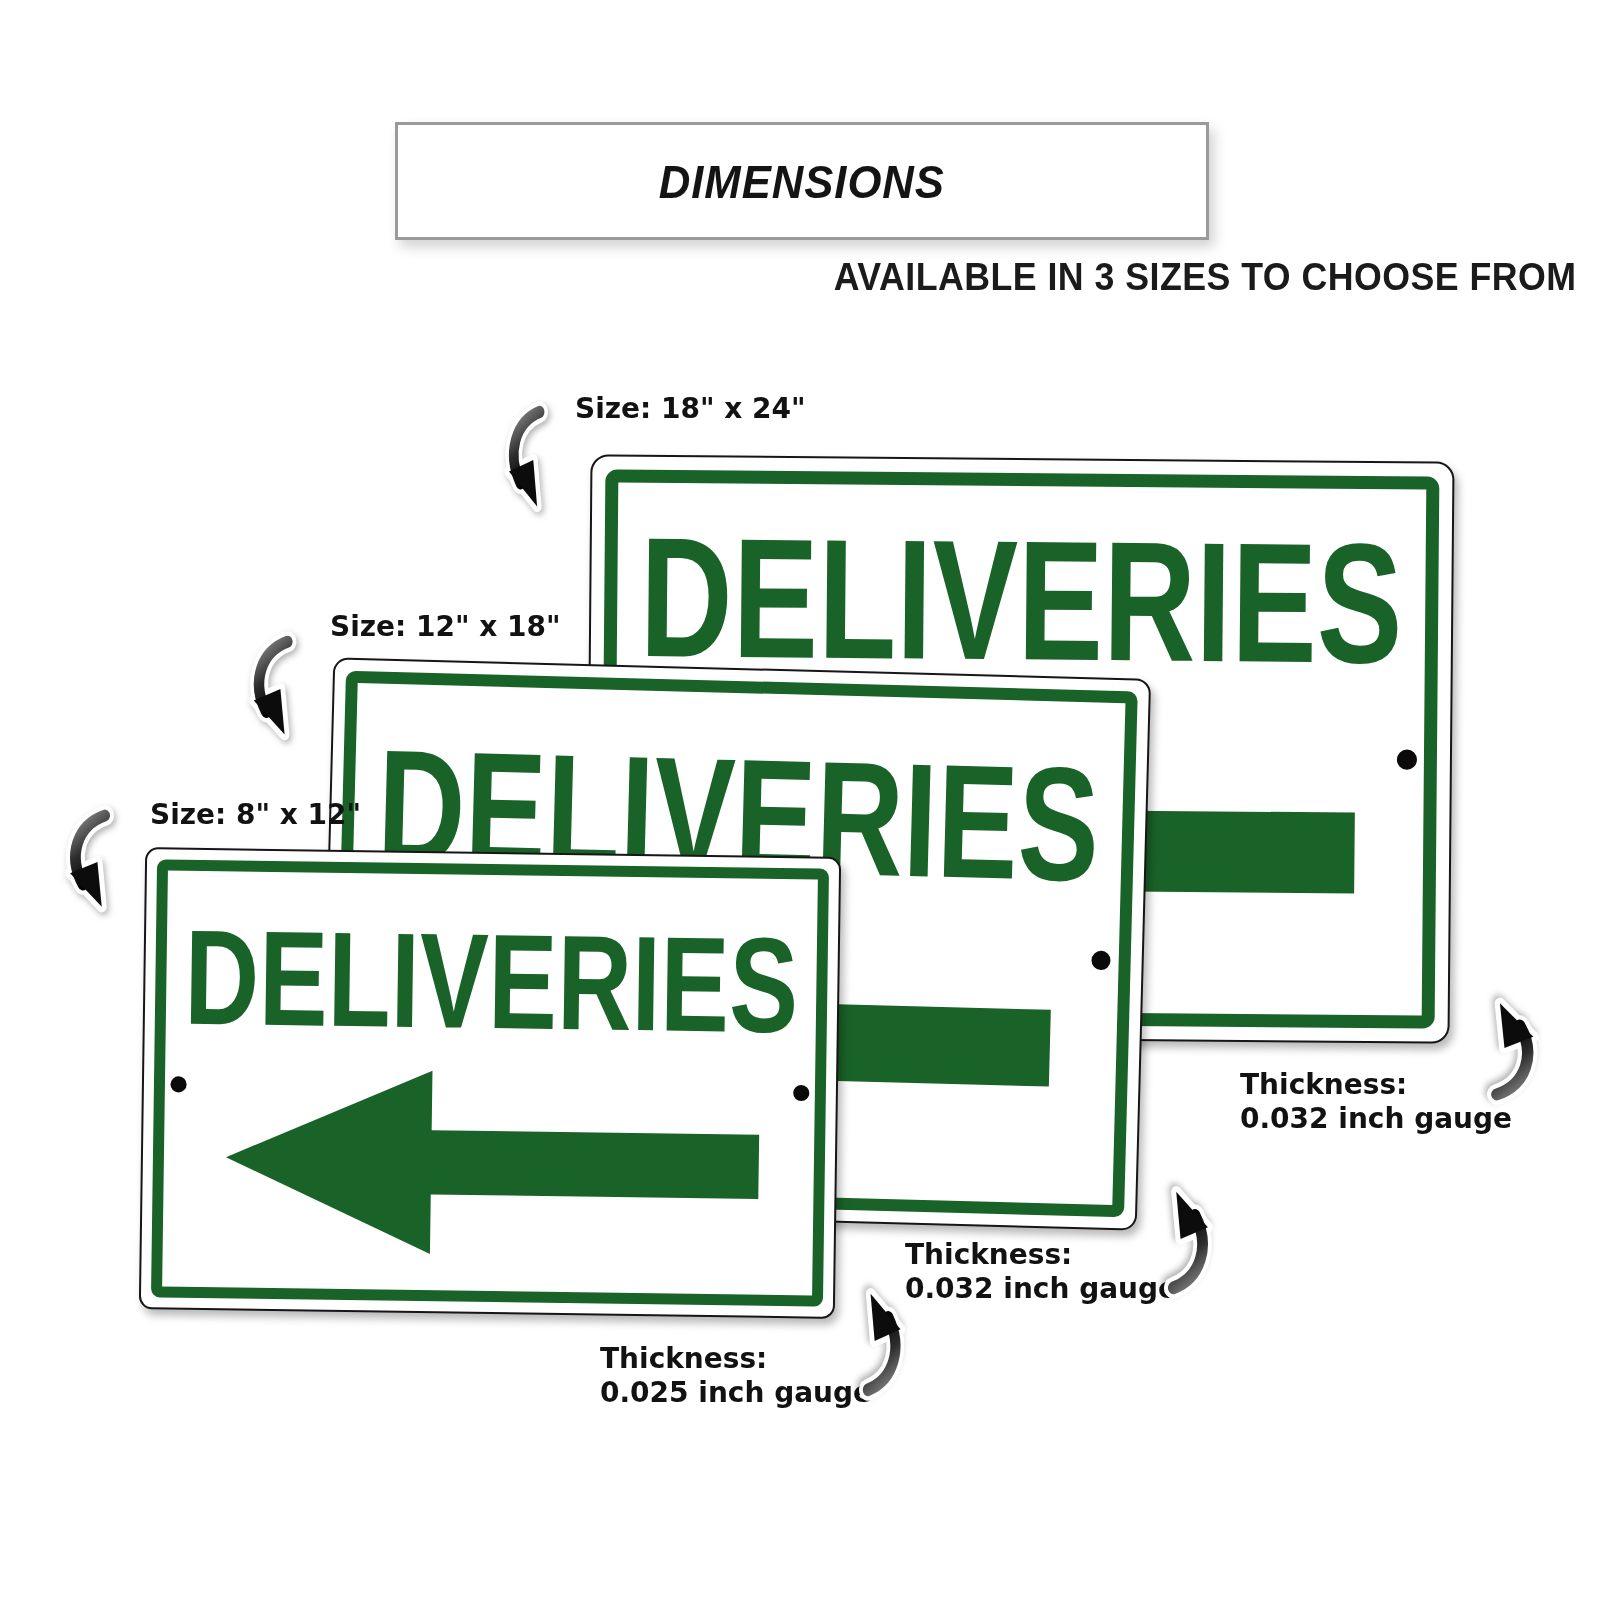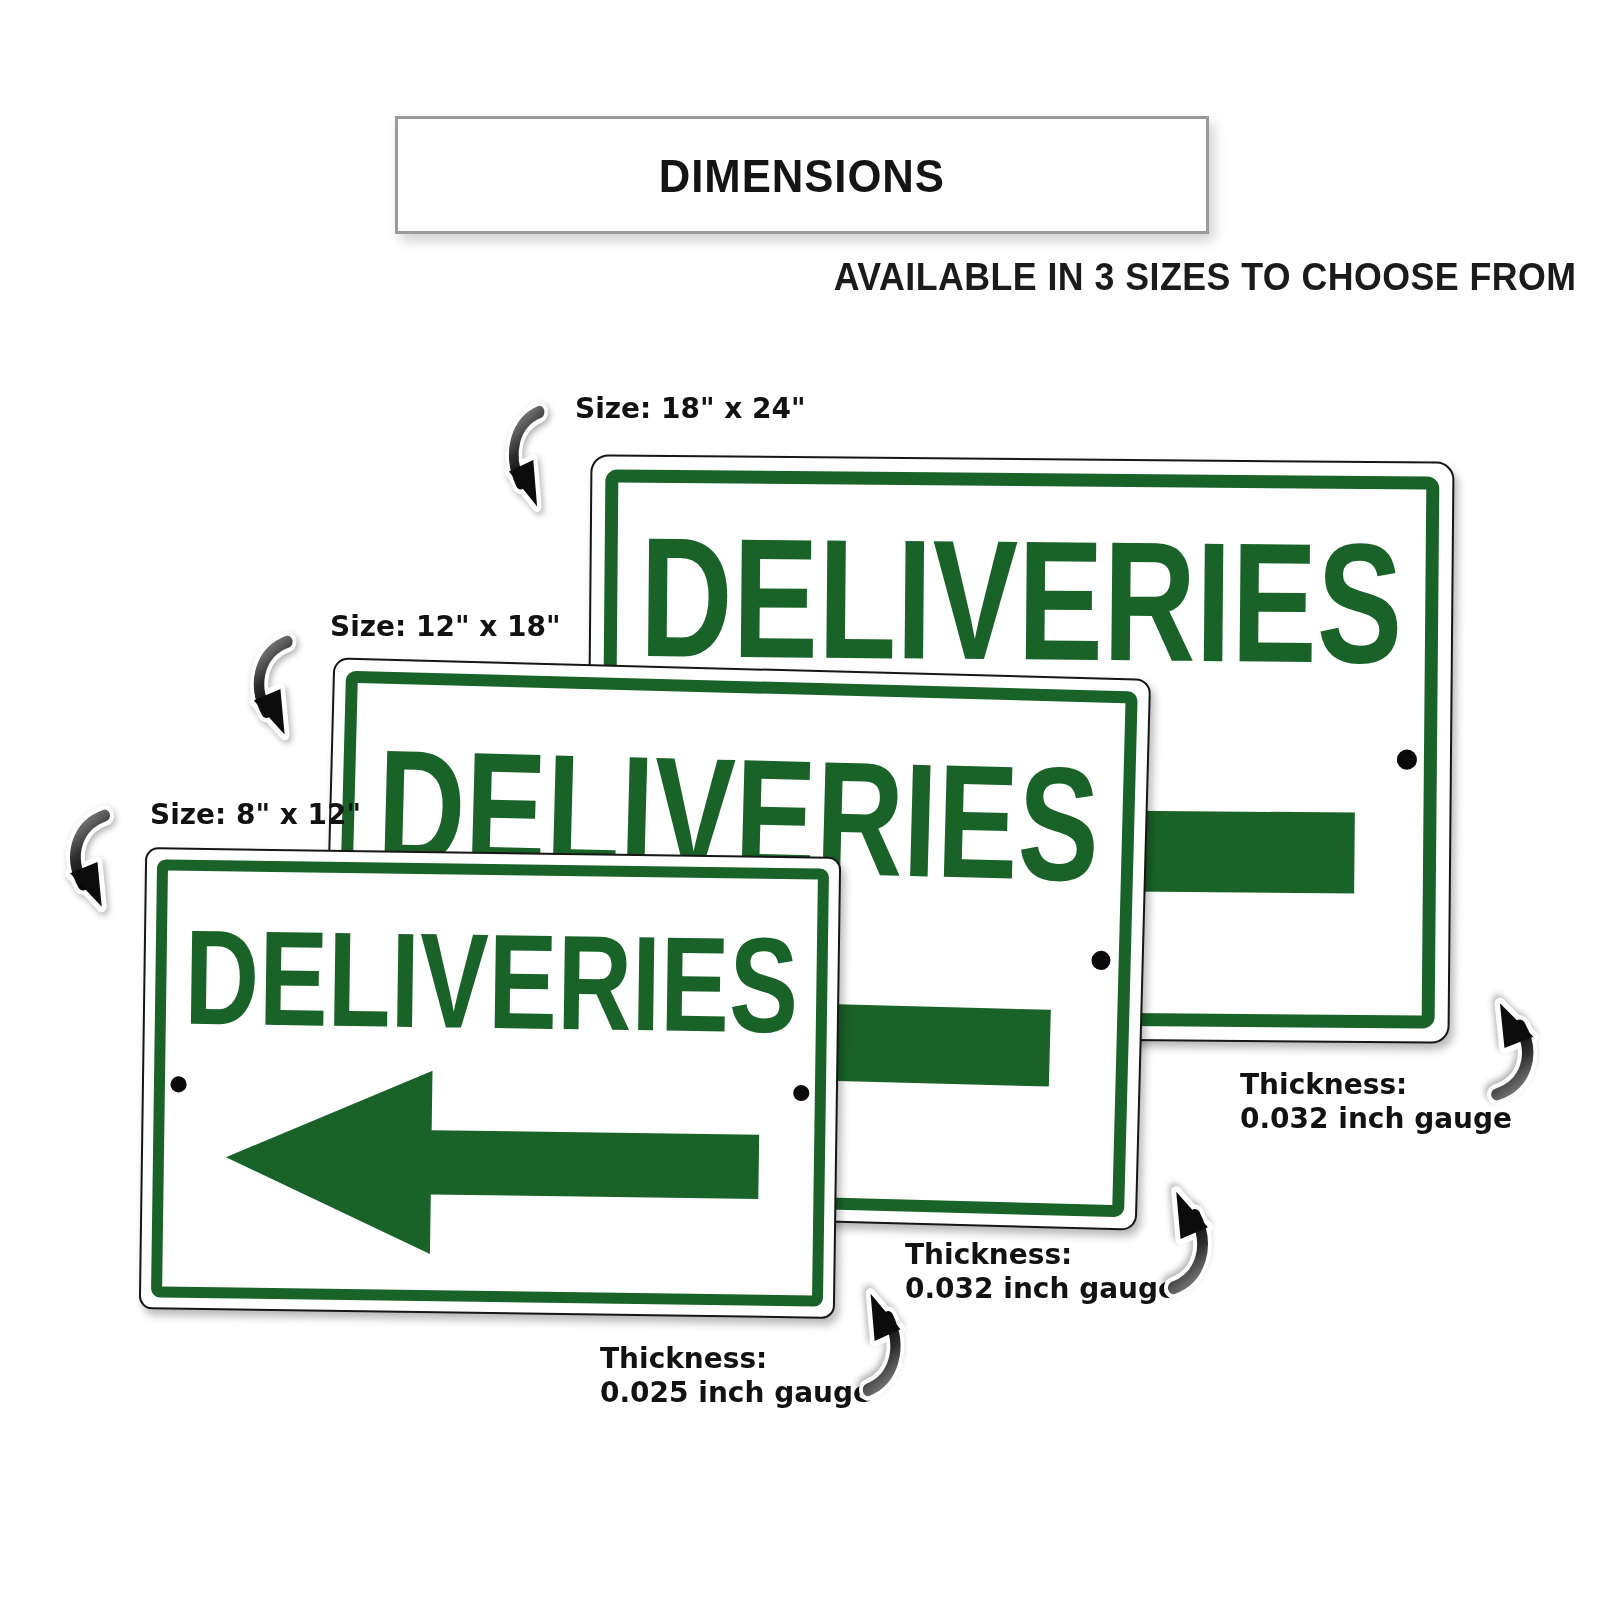--- a/index.html
+++ b/index.html
@@ -3,24 +3,24 @@
 <meta charset="utf-8">
 <style>
   html,body { margin:0; padding:0; }
   body {
     width:1600px; height:1600px; position:relative; overflow:hidden;
     background:#ffffff; font-family:"Liberation Sans", sans-serif;
   }
 
   
   .header-box {
-    position:absolute; left:395px; top:116px; width:808px; height:112px;
+    position:absolute; left:395px; top:122px; width:808px; height:112px;
     background:#fff; border:3px solid #9a9a9a;
     box-shadow:5px 7px 12px rgba(0,0,0,0.18);
-    display:flex; align-items:center; justify-content:center;
+    display:flex; align-items:center; justify-content:center;font-style:italic;
   }
   .header-title {
     font-size:47px; font-weight:bold; color:#141414; letter-spacing:1px;
     display:inline-block; transform:scaleX(0.93);
   }
   .subtitle-wrap {
     position:absolute; left:0; top:256px; width:1600px; text-align:right;
   }
   .subtitle {
     font-size:38px; font-weight:bold; color:#1b1b1b; letter-spacing:0.5px;

